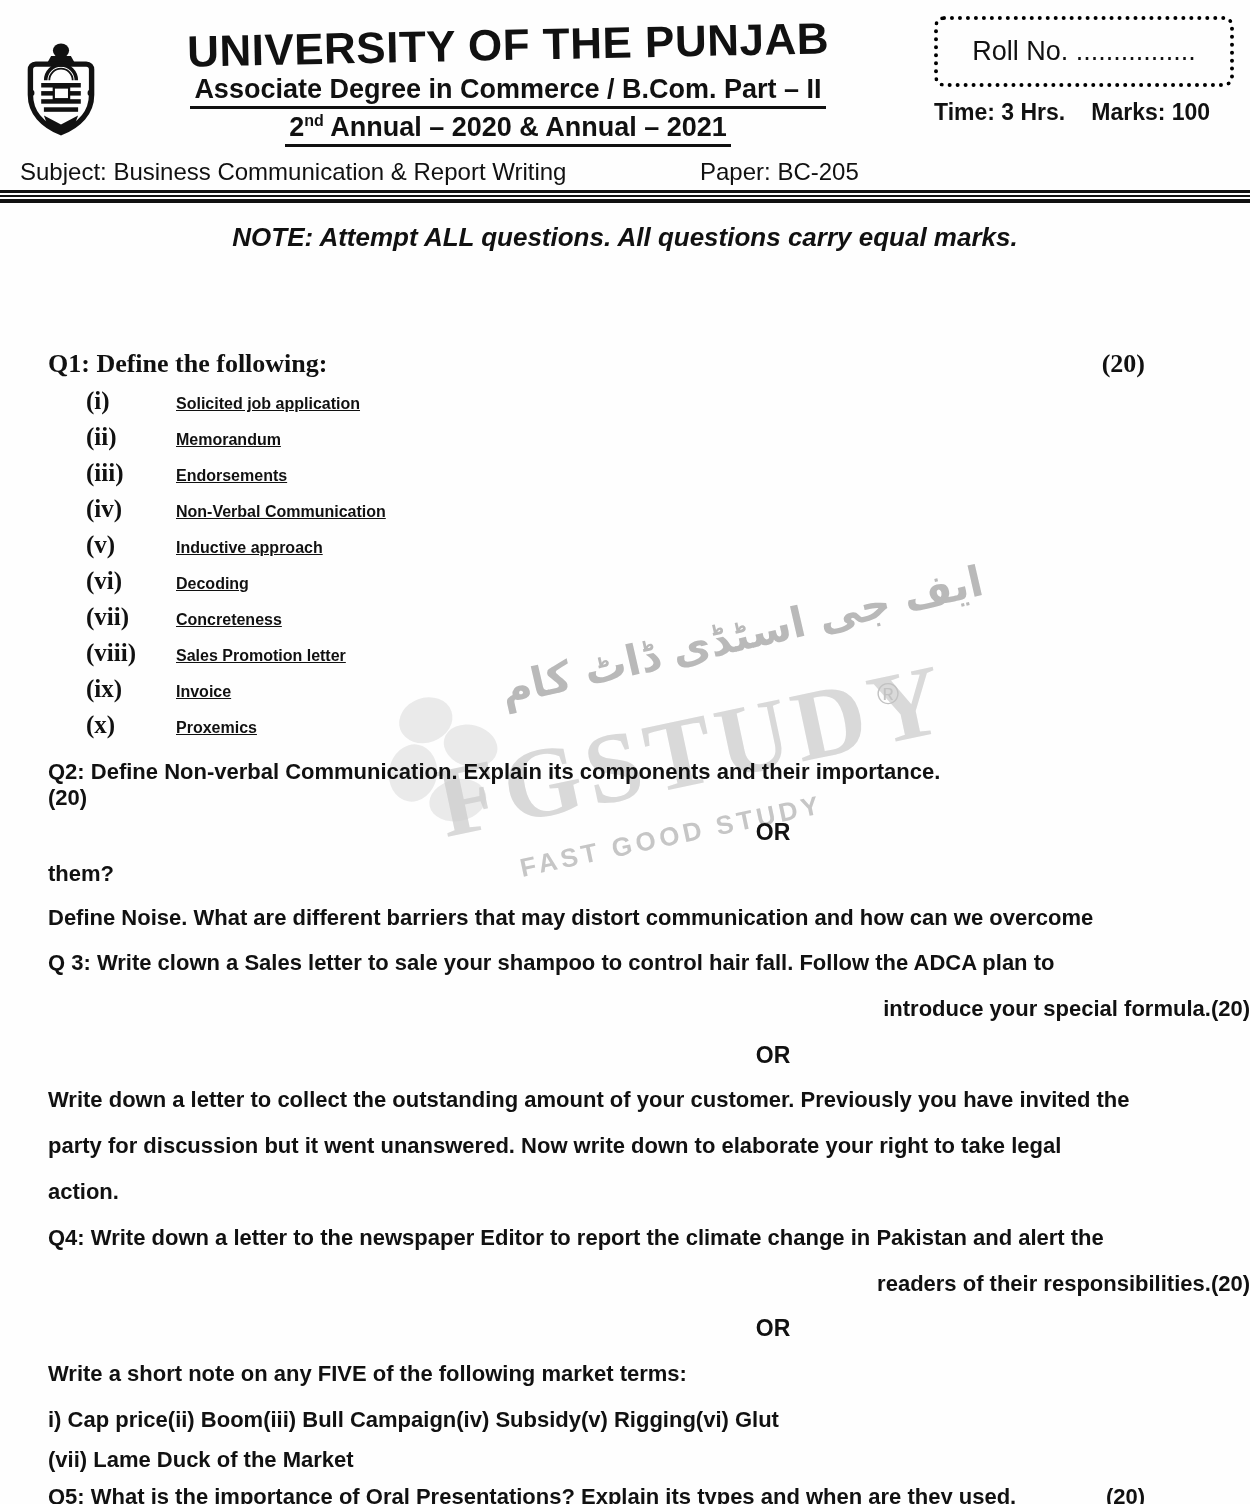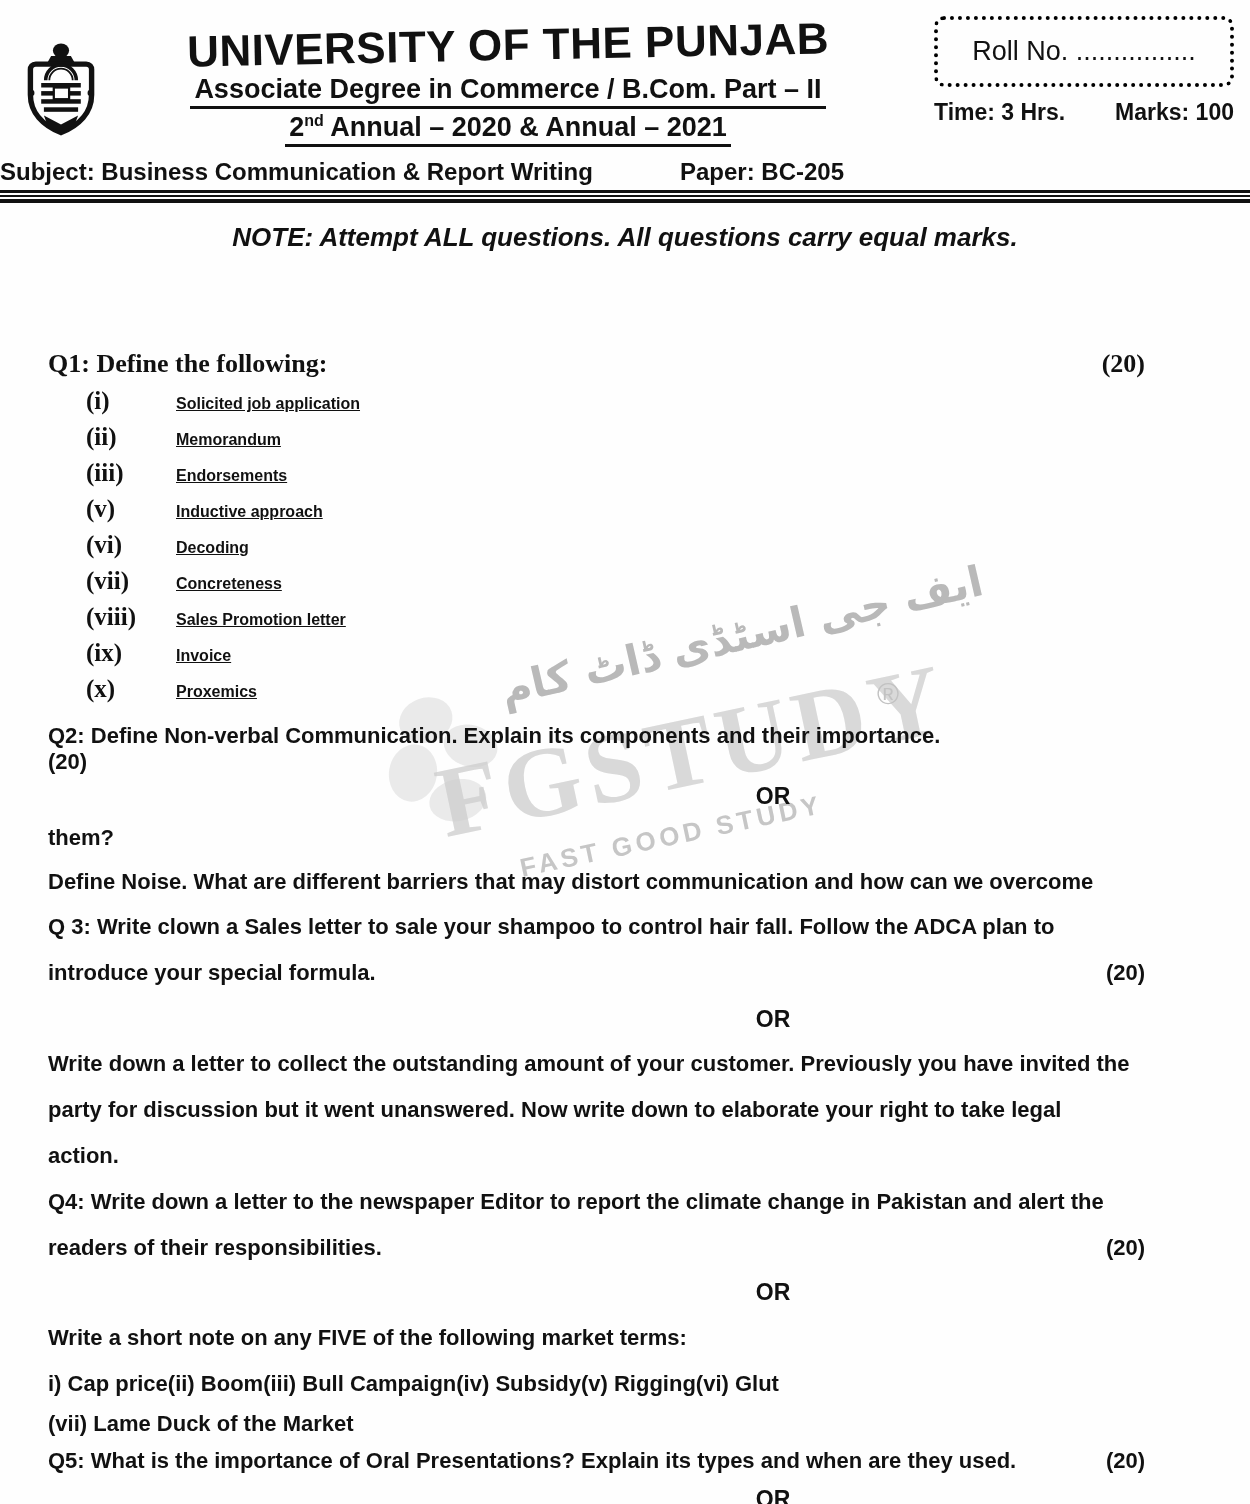--- a/index.html
+++ b/index.html
@@ -11,22 +11,22 @@
   
   .header{position:relative;height:206px;z-index:2;}
   .logo{position:absolute;left:16px;top:42px;width:90px;height:100px;}
   .header-center{position:absolute;left:128px;top:20px;width:760px;text-align:center;}
   .uni-title{font-size:44px;font-weight:bold;letter-spacing:.5px;transform:rotate(-1.2deg);white-space:nowrap;}
   .program{display:inline-block;font-size:27px;font-weight:bold;border-bottom:3px solid #111;padding:0 4px 1px;margin-top:4px;white-space:nowrap;}
   .session{display:inline-block;font-size:27px;font-weight:bold;border-bottom:3px solid #111;padding:0 4px 1px;margin-top:3px;white-space:nowrap;}
   .session sup{font-size:16px;}
   .header-right{position:absolute;right:16px;top:16px;width:300px;text-align:center;}
   .rollbox{border:4px dotted #000;border-radius:10px;padding:16px 6px;font-size:27px;font-weight:normal;white-space:nowrap;}
-  .time-marks{margin-top:12px;font-size:23px;font-weight:bold;display:flex;justify-content:space-between;gap:26px;white-space:nowrap;}
-  .subject-row{position:absolute;left:0;top:158px;width:1100px;display:flex;font-size:24px;font-weight:bold;white-space:nowrap;}
+  .time-marks{margin-top:12px;font-size:23px;font-weight:bold;display:flex;justify-content:flex-start;gap:26px;white-space:nowrap;}
+  .subject-row{position:absolute;left:20px;top:158px;width:1100px;display:flex;font-size:24px;font-weight:normal;white-space:nowrap;}
   .subject-row .subj{width:680px;}
   .rule{position:absolute;left:0;right:0;top:190px;height:13px;
     background:linear-gradient(to bottom,#111 0 3px,transparent 3px 5px,#111 5px 7px,transparent 7px 9px,#111 9px 12px);}
   
   .note{margin-top:16px;text-align:center;font-size:26px;font-weight:bold;font-style:italic;white-space:nowrap;position:relative;z-index:2;}
   .content{position:relative;z-index:2;}
   .qrow{display:flex;justify-content:space-between;align-items:baseline;padding:0 105px 0 48px;white-space:nowrap;}
   .q1row{margin-top:96px;font-family:"Liberation Serif",serif;font-size:26px;font-weight:bold;}
   .marks{font-weight:bold;}
   .q1row .marks{font-family:"Liberation Serif",serif;font-size:26px;}
@@ -37,21 +37,21 @@
   .defitem .txt{font-size:16px;font-weight:bold;text-decoration:underline;}
   .bline{font-size:22px;font-weight:bold;padding-left:48px;white-space:nowrap;}
   .q2row{margin-top:12px;font-size:22px;font-weight:bold;flex-direction:column;}
   .or{width:100%;text-align:center;font-size:23px;font-weight:bold;transform:translateX(148px);}
   .or1{margin:8px 0 6px;}
   .or2{margin:10px 0 8px;}
   .or3{margin:8px 0 10px;}
   .or4{margin:12px 0 0;}
   .lh44{line-height:44px;}
   .lh46{line-height:46px;}
-  .endrow{display:flex;justify-content:space-between;align-items:baseline;padding-right:105px;}
+  .endrow{display:flex;justify-content:flex-end;align-items:baseline;}
   .terms-row{display:flex;padding:0 108px 0 48px;font-size:22px;font-weight:bold;line-height:40px;margin-top:4px;white-space:nowrap;}
   .vii-line{line-height:40px;}
   .q5row{margin-top:4px;font-size:22px;font-weight:bold;padding-right:105px;}
   
   .watermark{position:absolute;left:365px;top:615px;width:540px;height:290px;z-index:1;pointer-events:none;}
   .wm-flower{position:absolute;left:0;top:70px;opacity:.5;}
   .wm-urdu{position:absolute;left:130px;top:-4px;font-size:42px;font-weight:bold;color:#b9b9b9;transform:rotate(-13deg);font-family:"DejaVu Sans",sans-serif;white-space:nowrap;}
   .wm-brand{position:absolute;left:68px;top:78px;font-size:100px;font-weight:bold;color:#cdcdcd;letter-spacing:6px;transform:rotate(-12deg);font-family:"Liberation Serif",serif;opacity:.75;}
   .wm-reg{position:absolute;right:6px;top:62px;font-size:30px;color:#c2c2c2;}
   .wm-tagline{position:absolute;left:152px;top:206px;font-size:26px;font-weight:bold;color:#c6c6c6;letter-spacing:4px;transform:rotate(-12deg);white-space:nowrap;}
@@ -126,20 +126,24 @@
         </div>
       <div class="defitem">
           <span class="num">(ii)</span>
           <span class="txt">Memorandum</span>
         </div>
       <div class="defitem">
           <span class="num">(iii)</span>
           <span class="txt">Endorsements</span>
         </div>
       <div class="defitem">
+          <span class="num">(iv)</span>
+          <span class="txt">Non-Verbal Communication</span>
+        </div>
+      <div class="defitem">
           <span class="num">(v)</span>
           <span class="txt">Inductive approach</span>
         </div>
       <div class="defitem">
           <span class="num">(vi)</span>
           <span class="txt">Decoding</span>
         </div>
       <div class="defitem">
           <span class="num">(vii)</span>
           <span class="txt">Concreteness</span>

